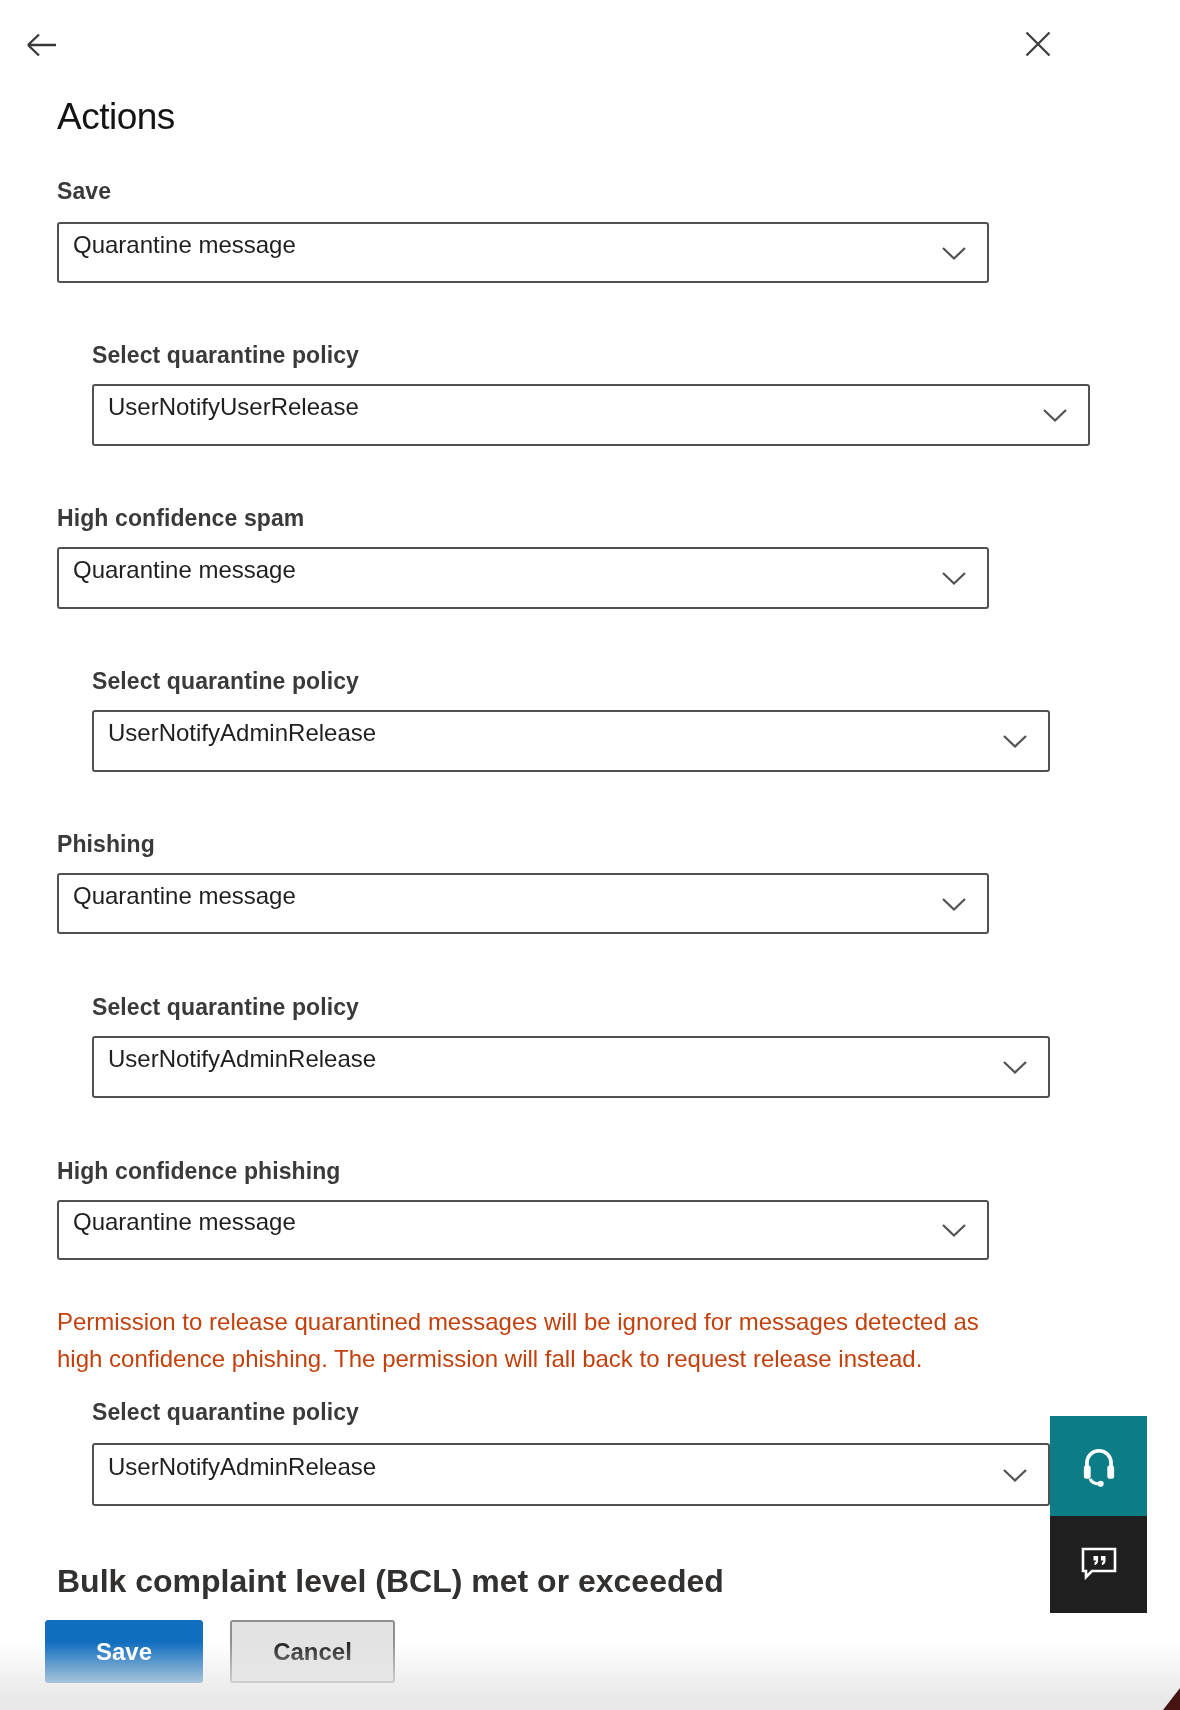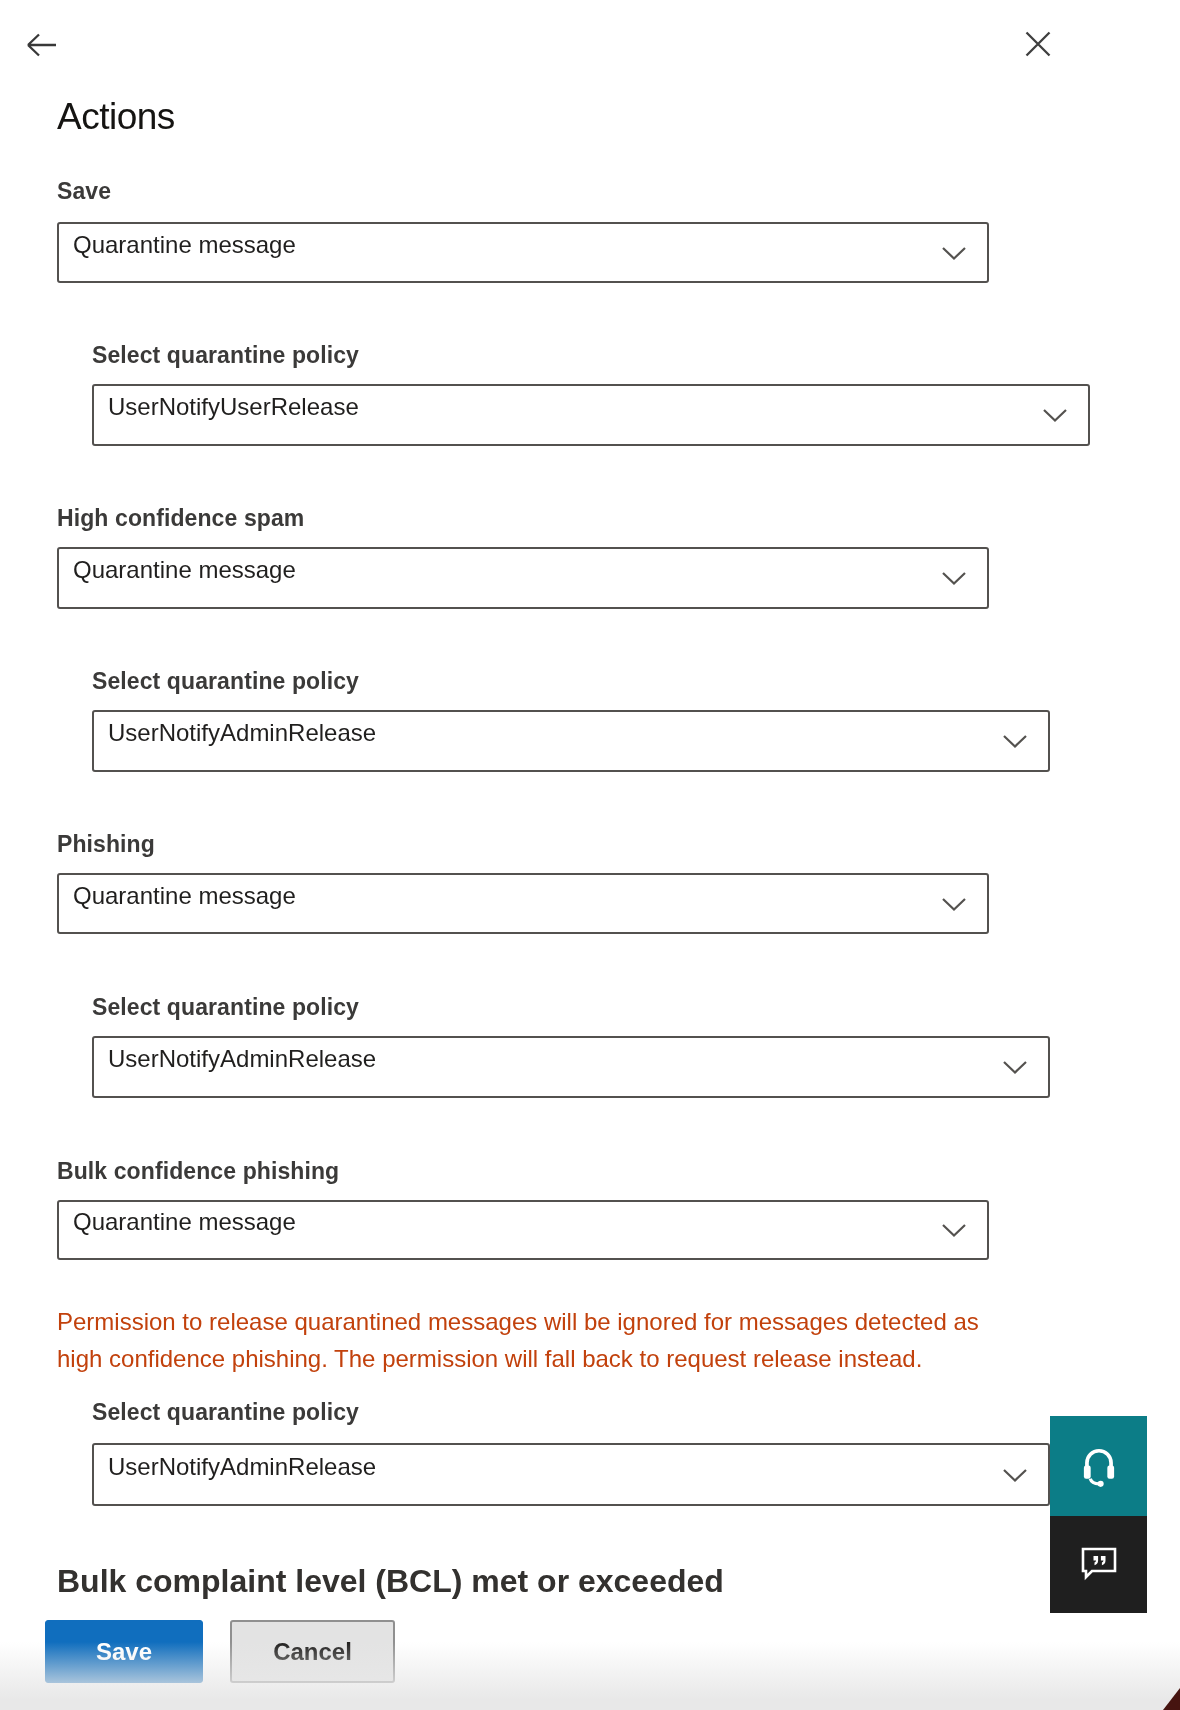--- a/index.html
+++ b/index.html
@@ -150,21 +150,21 @@
 <div class="abs fld-label" style="left:92px; top:994px;">Select quarantine policy</div>
 <div class="abs dd" style="left:92px; top:1036px; width:958px; height:62px;">
   <span class="dd-value">UserNotifyAdminRelease</span>
   <span class="chev">
     <svg width="26" height="15" viewBox="0 0 26 15">
         <polyline points="2,2 13,12.5 24,2" fill="none" stroke="#54524f" stroke-width="2.2"></polyline>
       </svg>
   </span>
 </div>
 
-<div class="abs fld-label" style="left:57px; top:1158px;">Bulk confidence phishing</div>
+<div class="abs fld-label" style="left:57px; top:1158px;">High confidence phishing</div>
 <div class="abs dd" style="left:57px; top:1200px; width:932px; height:60px;">
   <span class="dd-value">Quarantine message</span>
   <span class="chev">
     <svg width="26" height="15" viewBox="0 0 26 15">
         <polyline points="2,2 13,12.5 24,2" fill="none" stroke="#54524f" stroke-width="2.2"></polyline>
       </svg>
   </span>
 </div>
 
 <div class="abs note">Permission to release quarantined messages will be ignored for messages detected as high confidence phishing. The permission will fall back to request release instead.</div>

